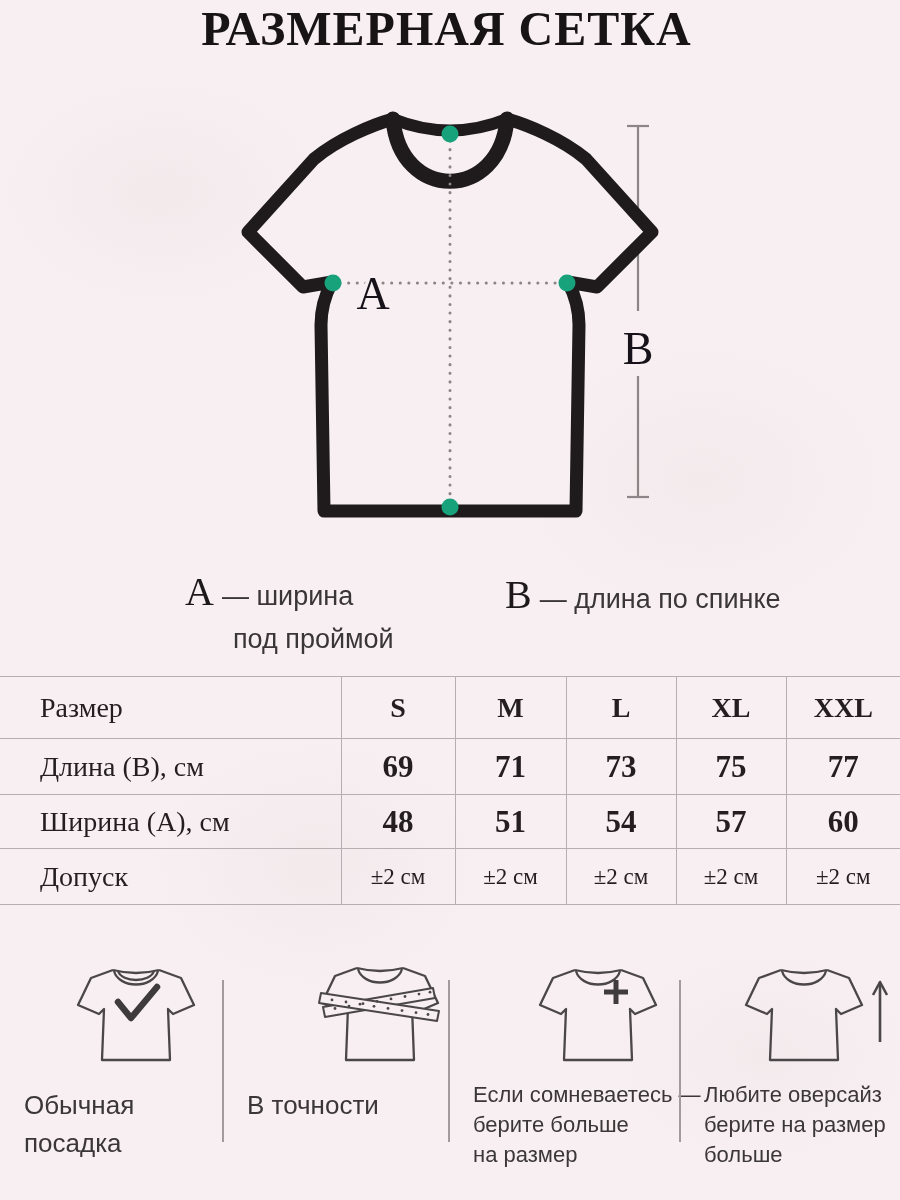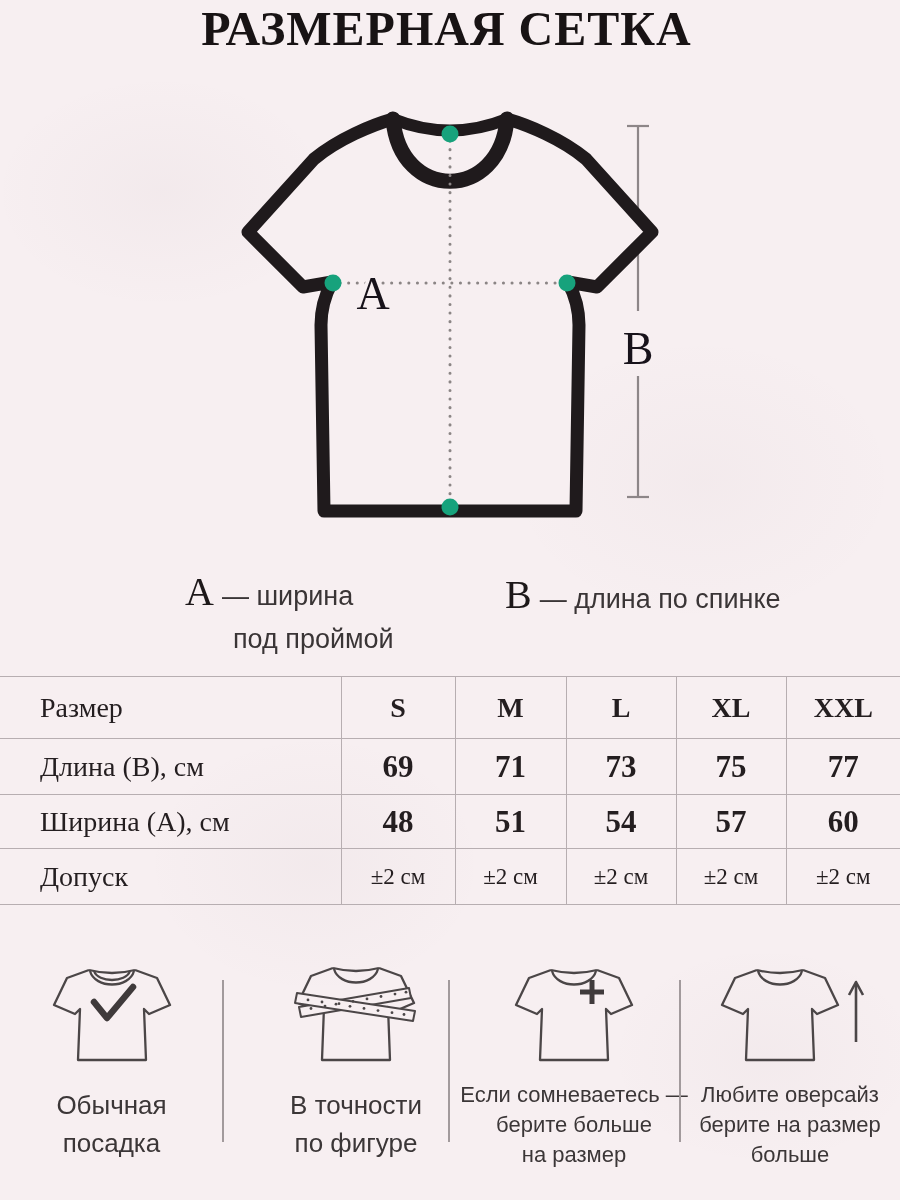--- a/index.html
+++ b/index.html
@@ -48,21 +48,21 @@
   .size-table td { padding:0; }
   .size-table tr + tr td { border-top:1px solid #b7aeb1; }
   .size-table td + td { border-left:1px solid #b7aeb1; text-align:center; }
   .size-table .lbl { padding-left:40px; font-size:28px; }
   .size-table .sz  { font-size:28px; font-weight:600; }
   .size-table .num { font-size:31px; font-weight:600; }
   .size-table .tol { font-size:23px; }
   .r0 td { height:61px; } .r1 td { height:55px; } .r2 td { height:53px; } .r3 td { height:55px; }
 
   .fit-guide { position:absolute; left:0; top:952px; width:900px; height:248px; }
-  .fit-item { position:absolute; top:0; text-align:center; }
+  .fit-item { position:absolute; top:0; text-align:left;padding-left:24px; }
   .fit-item-1 { left:0px;   width:223px; }
   .fit-item-2 { left:223px; width:266px; }
   .fit-item-3 { left:449px; width:250px; }
   .fit-item-4 { left:680px; width:220px; }
   .fit-icon { display:block; margin:10px auto 0 auto; }
   .fit-item-2 .fit-icon { margin-top:4px; }
   .fit-caption { margin-top:18px; font-size:26px; line-height:38px; color:#3b3637; }
   .fit-caption.small { margin-top:12px; font-size:22px; line-height:30px; }
   .fit-caption div { white-space:nowrap; }
 
@@ -207,21 +207,20 @@
           <circle cx="55" cy="48.2" r="1.4"></circle>
             <circle cx="69" cy="50.3" r="1.4"></circle>
           <circle cx="83" cy="52.4" r="1.4"></circle>
             <circle cx="97" cy="54.6" r="1.4"></circle>
           <circle cx="111" cy="56.7" r="1.4"></circle>
             <circle cx="123" cy="58.5" r="1.4"></circle>
         </g>
       </svg>
       <div class="fit-caption">
         <div>В точности</div>
-        <div>по фигуре</div>
       </div>
     </div>
 
     <div class="fit-item fit-item-3">
       <svg class="fit-icon" width="150" height="106" viewBox="0 0 150 106">
         <g fill="none" stroke="#4b4647" stroke-width="2.3" stroke-linejoin="round">
           <path d="M 52,8 L 30,16 L 17,43 L 38,52 L 43,47 L 41,98 L 109,98 L 107,47 L 112,52 L 133,43 L 120,16 L 98,8"></path>
           <path d="M 52,8 Q 75,14 98,8"></path>
           <path d="M 53,9 C 58,27 92,27 97,9"></path>
         </g>

